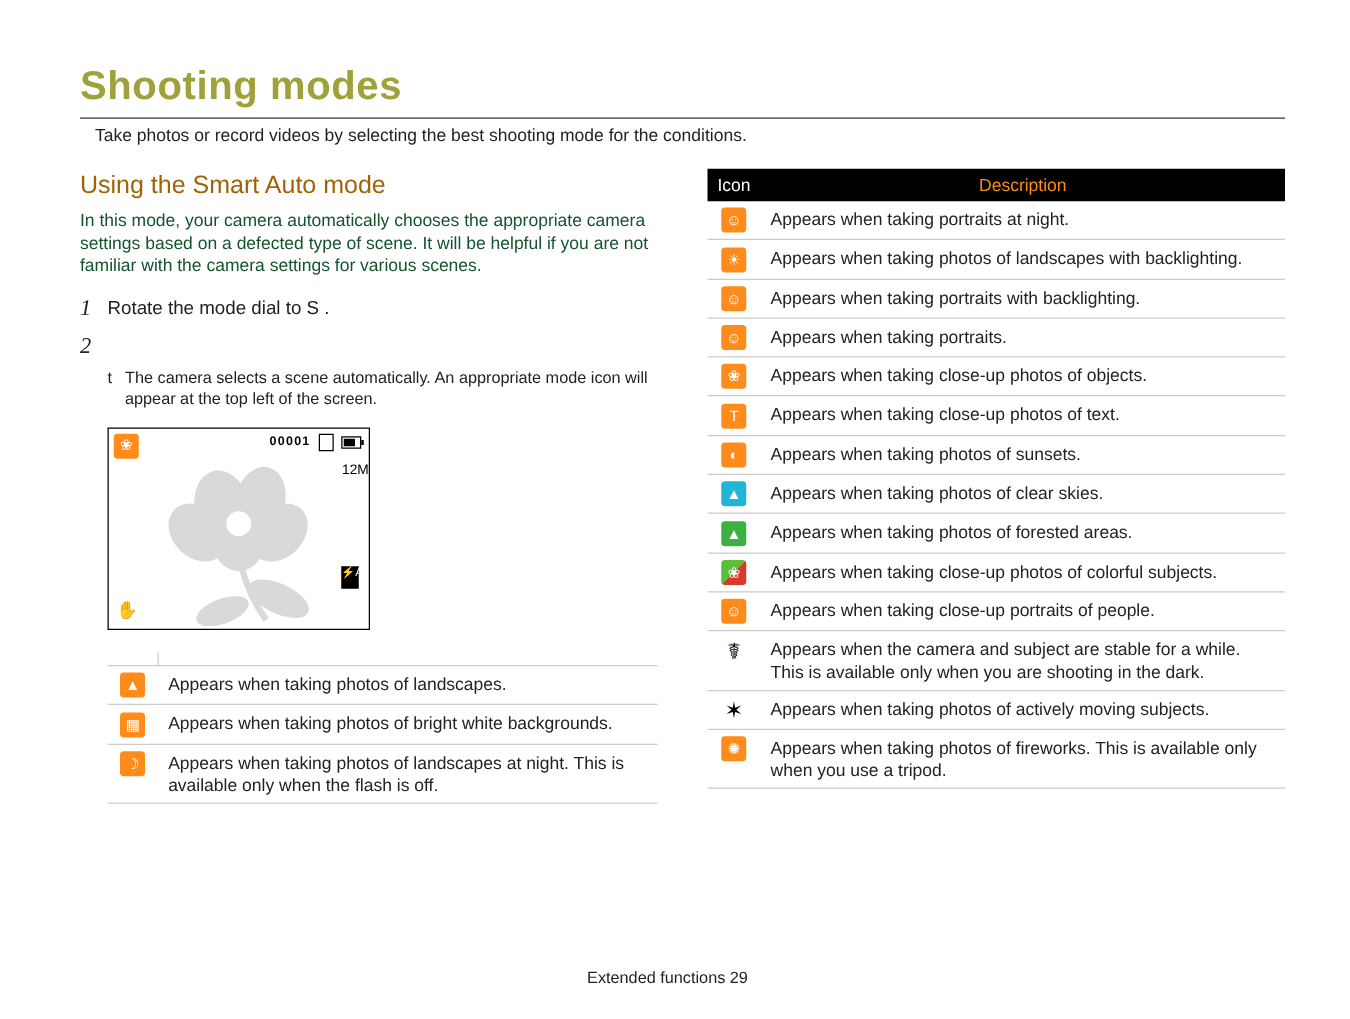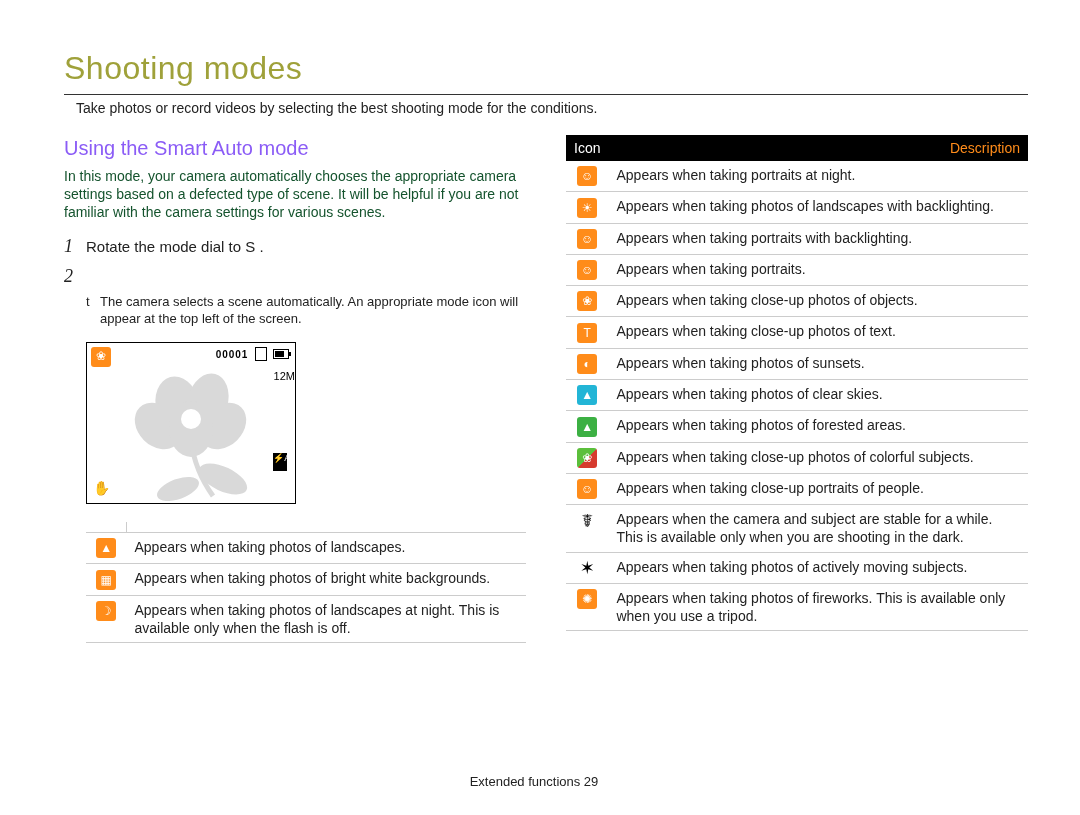--- a/index.html
+++ b/index.html
@@ -1,43 +1,43 @@
 <!DOCTYPE html>
 <html><head>
 <meta charset="utf-8">
 <style>
   html,body{margin:0;padding:0;background:#fff;font-family:Arial,Helvetica,sans-serif;color:#222;font-size:14px;line-height:1.3}
   .page{width:1080px;height:815px;position:relative;box-sizing:border-box;padding:48px 52px 0 64px}
-  .title{font-size:32px;font-weight:400;color:#9fa13a;letter-spacing:0.5px;margin:0 0 2px 0}
+  .title{font-size:32px;font-weight:700;color:#9fa13a;letter-spacing:0.5px;margin:0 0 2px 0}
   .rule{border:0;border-top:1px solid #333;margin:4px 0 4px 0}
   .subtitle{font-size:14px;margin:0 0 18px 12px;color:#222}
   .cols{display:flex;gap:40px}
   .col{flex:1;min-width:0}
-  .section-head{font-size:20px;color:#8b5cf6;margin:0 0 6px 0;font-weight:400}
+  .section-head{font-size:20px;color:#a16207;margin:0 0 6px 0;font-weight:400}
   .para{font-size:14px;color:#14532d;margin:0 0 14px 0}
   .step{margin:0 0 6px 0;display:flex}
   .step-num{font-style:italic;font-size:18px;font-family:Georgia,'Times New Roman',serif;width:22px;flex:none}
   .step-text{font-size:15px;padding-top:2px}
   .step-sub{margin-left:22px;font-size:13px;color:#222;display:flex}
   .step-sub .bullet{width:14px;flex:none}
   .screenshot{margin:14px 0 18px 22px;width:210px;height:162px;border:1px solid #000;position:relative;background:#fff;box-sizing:border-box}
   .ss-icon{position:absolute;top:4px;left:4px;width:20px;height:20px;border-radius:3px;background:#ff8c1a;display:flex;align-items:center;justify-content:center;color:#fff;font-size:12px}
   .ss-top-right{position:absolute;top:4px;right:6px;font-size:10px;font-weight:bold;letter-spacing:1px;color:#000}
   .ss-top-right span{display:inline-block;vertical-align:middle}
   .ss-battery{display:inline-block;width:14px;height:8px;border:1px solid #000;position:relative;margin-left:2px;vertical-align:middle}
   .ss-battery::after{content:"";position:absolute;right:-3px;top:2px;width:2px;height:4px;background:#000}
   .ss-battery .fill{position:absolute;left:1px;top:1px;bottom:1px;width:9px;background:#000}
   .ss-card{display:inline-block;width:10px;height:12px;border:1px solid #000;margin-left:3px;vertical-align:middle;position:relative}
   .ss-12m{position:absolute;top:26px;right:0;font-size:11px;font-weight:normal;color:#000}
   .ss-flash{position:absolute;top:110px;right:8px;width:14px;height:18px;background:#000;color:#fff;font-size:9px;line-height:9px;text-align:center;padding-top:1px;box-sizing:border-box}
   .ss-hand{position:absolute;bottom:6px;left:6px;font-size:14px;color:#000}
   .flower{position:absolute;left:36px;top:28px;width:150px;height:130px}
   .flower svg{width:100%;height:100%}
   .tbl{width:100%;border-collapse:collapse;font-size:14px}
-  .tbl th{background:#000;color:#fff;font-weight:normal;text-align:right;padding:4px 8px}
+  .tbl th{background:#000;color:#fff;font-weight:normal;text-align:center;padding:4px 8px}
   .tbl th.orange{color:#ff8c1a}
   .tbl td{padding:5px 8px;border-bottom:1px solid #ccc;vertical-align:top}
   .tbl td.icon-cell{width:36px;text-align:center;padding:5px 2px}
   .left-tbl{margin-left:22px;width:calc(100% - 22px)}
   .left-tbl td{border-bottom:1px solid #ccc}
   .left-tbl .hdr td{border-bottom:1px solid #ccc}
   .mode-icon{display:inline-block;width:20px;height:20px;border-radius:3px;color:#fff;font-size:12px;line-height:20px;text-align:center;vertical-align:middle}
   .bg-orange{background:#ff8c1a}
   .bg-green{background:#3cb043}
   .bg-cyan{background:#22b5d6}

